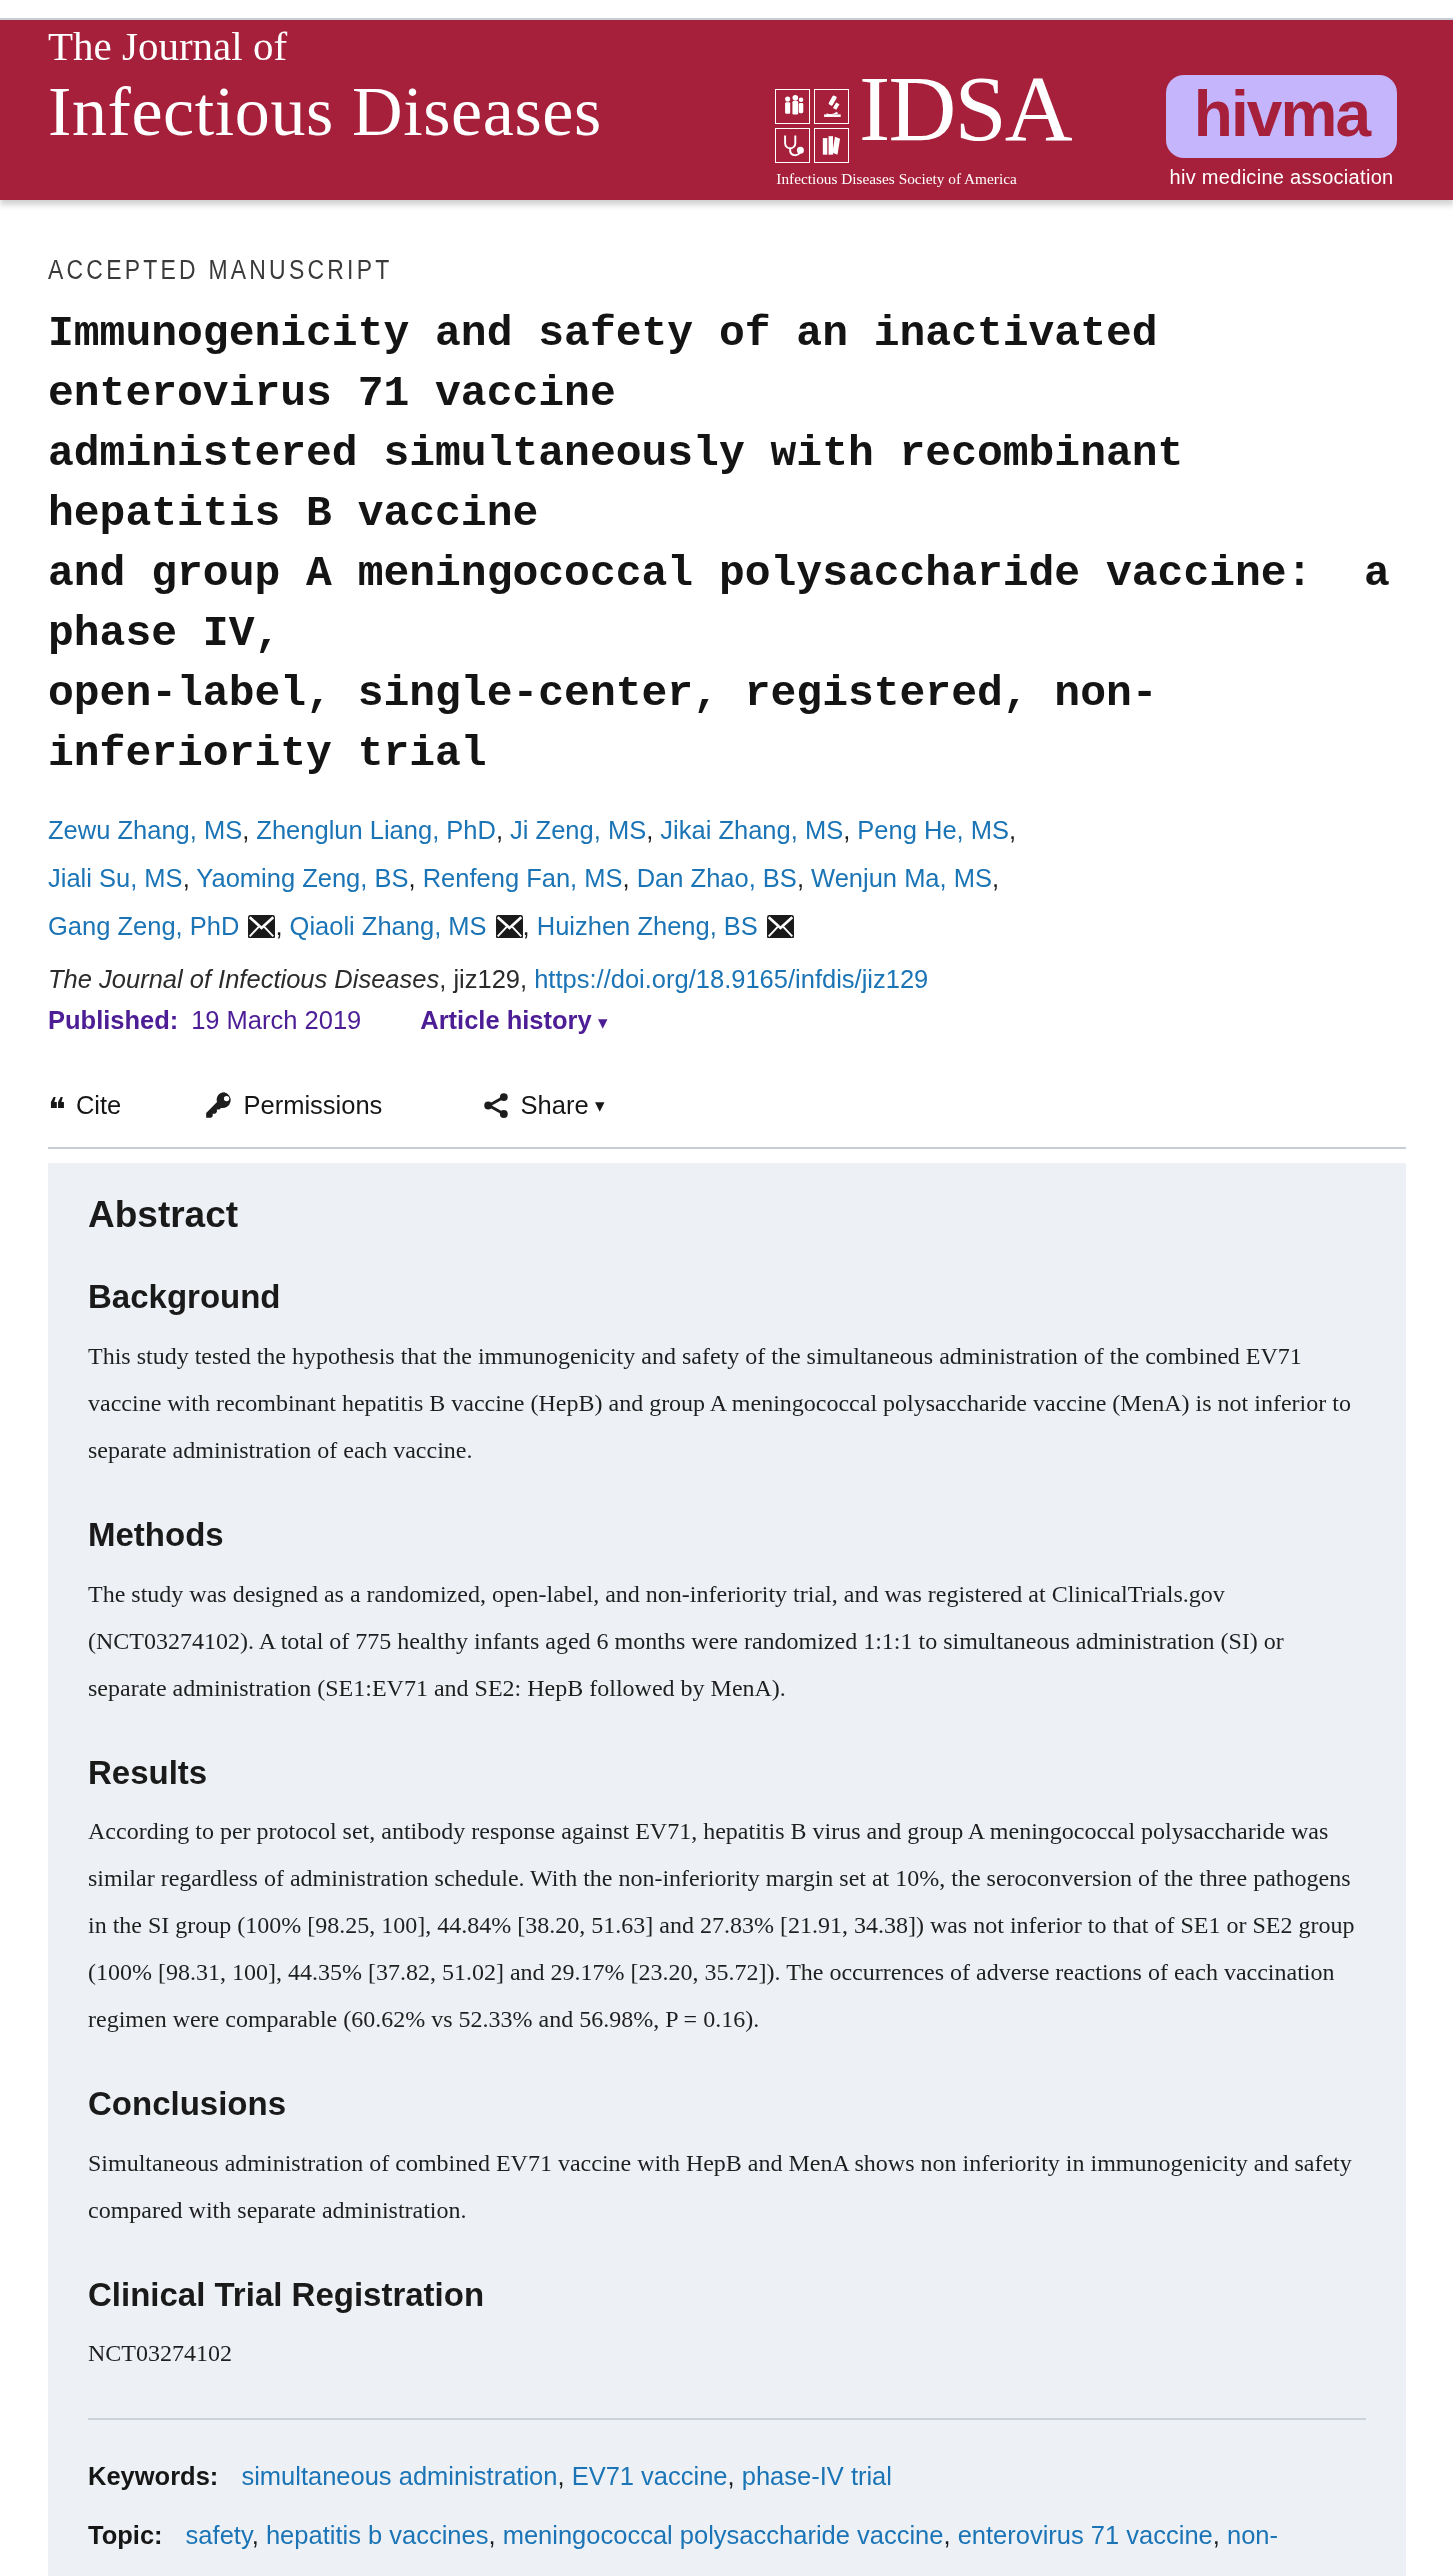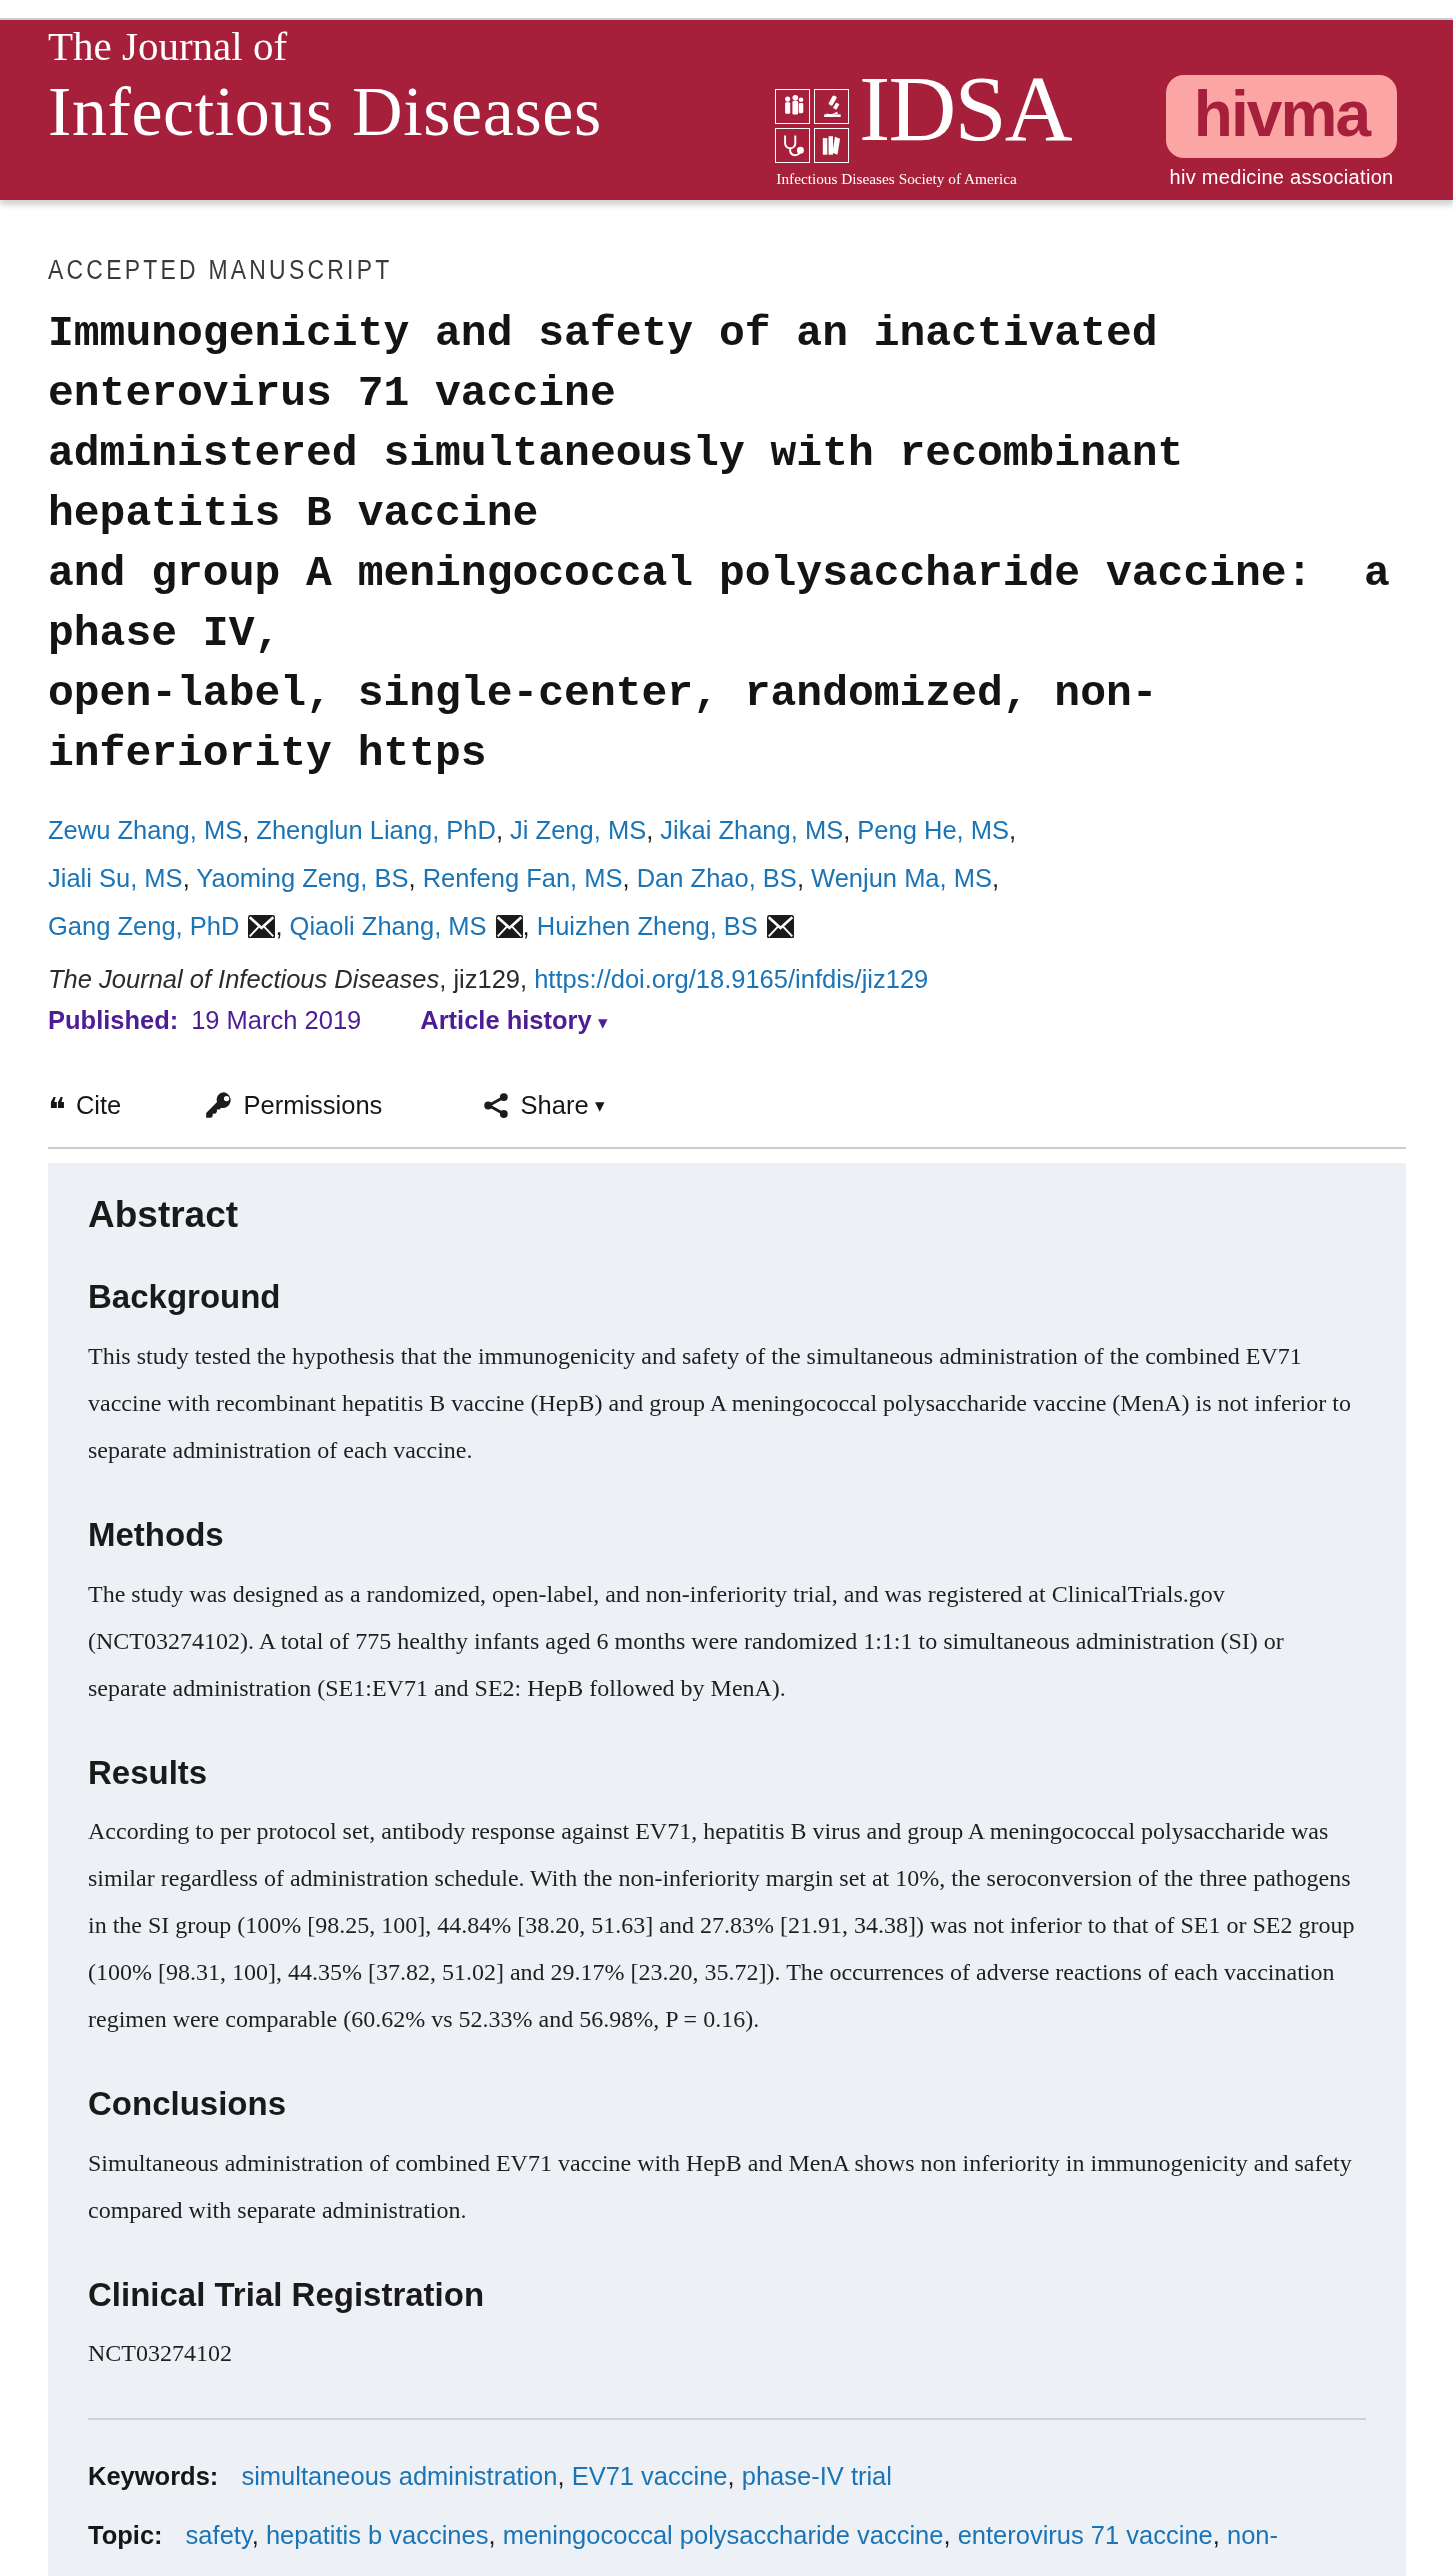--- a/index.html
+++ b/index.html
@@ -11,21 +11,21 @@
   .banner{position:relative;height:180px;background:var(--red);box-shadow:0 4.5px 5.7px rgba(0,0,0,0.18);}
   .jtitle{position:absolute;left:48px;top:1px;color:#ffffff;font-family:"Liberation Serif","DejaVu Serif",serif;}
   .jtitle .l1{font-size:41px;line-height:50px;}
   .jtitle .l2{font-size:70px;line-height:82px;letter-spacing:0.6px;}
   .idsa{position:absolute;left:775px;top:0;height:180px;color:#fff;}
   .idsa-grid{position:absolute;left:0;top:69px;width:74px;height:74px;display:grid;grid-template-columns:1fr 1fr;grid-template-rows:1fr 1fr;gap:3.2px;}
   .idsa-grid .cell{border:1.9px solid #ffffff;display:flex;align-items:center;justify-content:center;}
   .idsa-acro{position:absolute;left:84px;top:41px;font-family:"Liberation Serif","DejaVu Serif",serif;font-size:94px;line-height:94px;letter-spacing:-1.9px;}
   .idsa-tag{position:absolute;left:1.3px;top:150px;width:293px;font-family:"Liberation Serif","DejaVu Serif",serif;font-weight:400;font-size:15.3px;white-space:nowrap;}
   .hivma{position:absolute;left:1166px;top:55px;width:231px;}
-  .hivma-box{width:231px;height:83px;background:#fca5a5;border-radius:18px;display:flex;align-items:center;justify-content:center;}
+  .hivma-box{width:231px;height:83px;background:#c4b5fd;border-radius:18px;display:flex;align-items:center;justify-content:center;}
   .hivma-word{color:var(--red);font-size:64px;font-weight:700;letter-spacing:-1.9px;line-height:64px;transform:translateY(-2.6px);}
   .hivma-tag{margin-top:7.7px;text-align:center;color:#ffffff;font-size:20px;letter-spacing:0.3px;white-space:nowrap;}
   .content{padding:0 48px;}
   .flag{margin-top:55px;font-size:27px;letter-spacing:3.8px;color:#3a3a3a;transform:scaleX(0.85);transform-origin:left;white-space:nowrap;}
   h1.title{margin:18px 0 0;font-family:"Liberation Serif","DejaVu Serif",serif;font-weight:700;color:#141414;font-size:43px;line-height:60px;}
   .title-line{white-space:pre-wrap;font-family:Liberation Mono, monospace;}
   .authors{margin-top:22px;font-size:25.5px;line-height:48px;}
   .author-link{color:var(--blue);cursor:pointer;}
   .sep{color:#1c1c1c;}
   .mail{width:27px;height:23.6px;display:inline-block;vertical-align:-3.2px;margin-left:9px;cursor:pointer;}
@@ -123,21 +123,21 @@
     </div>
   </div>
 
   <div class="content">
     <div class="flag">ACCEPTED MANUSCRIPT</div>
 
     <h1 class="title">
         <div class="title-line">Immunogenicity and safety of an inactivated enterovirus 71 vaccine</div>
         <div class="title-line">administered simultaneously with recombinant hepatitis B vaccine</div>
         <div class="title-line">and group A meningococcal polysaccharide vaccine:  a phase IV,</div>
-        <div class="title-line">open-label, single-center, randomized, non-inferiority https</div>
+        <div class="title-line">open-label, single-center, registered, non-inferiority trial</div>
       </h1>
 
     <div class="authors">
         <div class="author-line"><span class="author-link">Zewu Zhang, MS</span><span class="sep">, </span><span class="author-link">Zhenglun Liang, PhD</span><span class="sep">, </span><span class="author-link">Ji Zeng, MS</span><span class="sep">, </span><span class="author-link">Jikai Zhang, MS</span><span class="sep">, </span><span class="author-link">Peng He, MS</span><span class="sep">,</span></div>
         <div class="author-line"><span class="author-link">Jiali Su, MS</span><span class="sep">, </span><span class="author-link">Yaoming Zeng, BS</span><span class="sep">, </span><span class="author-link">Renfeng Fan, MS</span><span class="sep">, </span><span class="author-link">Dan Zhao, BS</span><span class="sep">, </span><span class="author-link">Wenjun Ma, MS</span><span class="sep">,</span></div>
         <div class="author-line"><span class="author-link">Gang Zeng, PhD</span><svg class="mail" viewBox="0 0 24 21">
             <rect x="0" y="0" width="24" height="21" rx="2" fill="#1a1a1a"></rect>
             <path d="M1.5 2 L12 11.5 L22.5 2" fill="none" stroke="#ffffff" stroke-width="2.4"></path>
             <path d="M1.5 19 L9.5 10.5 M22.5 19 L14.5 10.5" fill="none" stroke="#ffffff" stroke-width="1.7"></path>
           </svg><span class="sep">, </span><span class="author-link">Qiaoli Zhang, MS</span><svg class="mail" viewBox="0 0 24 21">

